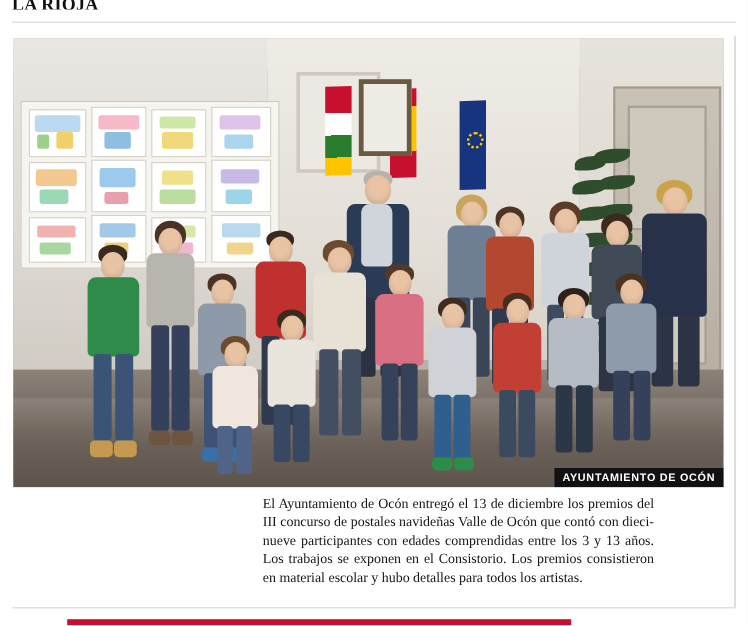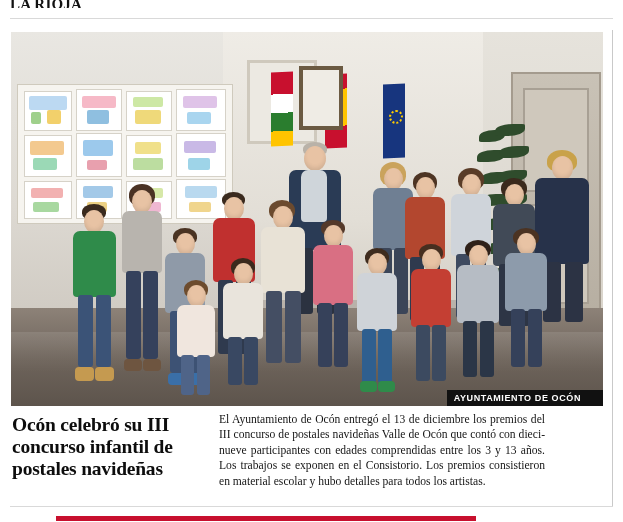--- a/index.html
+++ b/index.html
@@ -180,21 +180,21 @@
   .credit {
     position: absolute;
     right: 0px;
     bottom: 0px;
     background: #111;
     color: #fff;
     font-family: "Liberation Sans", sans-serif;
     font-size: 9px;
     font-weight: bold;
     letter-spacing: 0.6px;
-    padding: 3px 22px 3px 7px;
+    padding: 3px 7px 3px 7px;
   }
 
   
   .headline {
     position: absolute;
     left: 12px;
     top: 414px;
     width: 196px;
     font-family: "Liberation Serif", serif;
     font-weight: bold;
@@ -487,21 +487,20 @@
       <div class="hair" style="left:10px; top:0px; width:26px; height:18px; background:#4b3322;"></div>
       <div class="head" style="left:14px; top:5px; width:19px; height:22px;"></div>
       <div class="body" style="left:2px; top:25px; width:42px; height:58px; background:#8d9bab;"></div>
       <div class="legs" style="left:8px; top:81px; width:14px; height:58px; background:#35415a;"></div>
       <div class="legs" style="left:25px; top:81px; width:14px; height:58px; background:#35415a;"></div>
     </div>
 
     <div class="credit">AYUNTAMIENTO DE OCÓN</div>
   </div>
 
-  <div class="headline">Ocón celebró su III concurso infantil de postales navideñas</div>
 
   <div class="body-box">
     <div class="body-text">El Ayuntamiento de Ocón entregó el 13 de diciembre los premios del III concurso de postales navideñas Valle de Ocón que contó con dieci­nueve participantes con edades comprendidas entre los 3 y 13 años. Los trabajos se exponen en el Consistorio. Los premios consistieron en material escolar y hubo detalles para todos los artistas.</div>
   </div>
 
   <div class="rule-bottom"></div>
   <div class="red-rule"></div>
 </div>
 
 </body></html>

